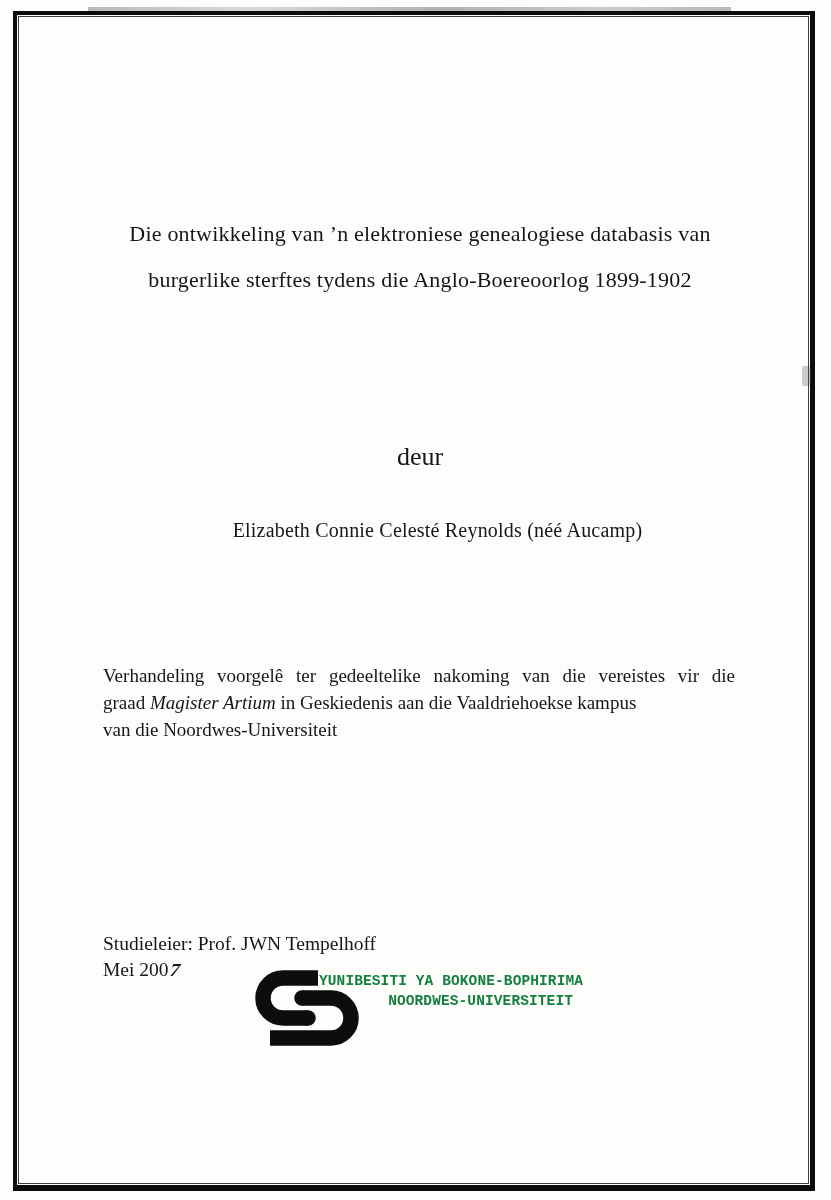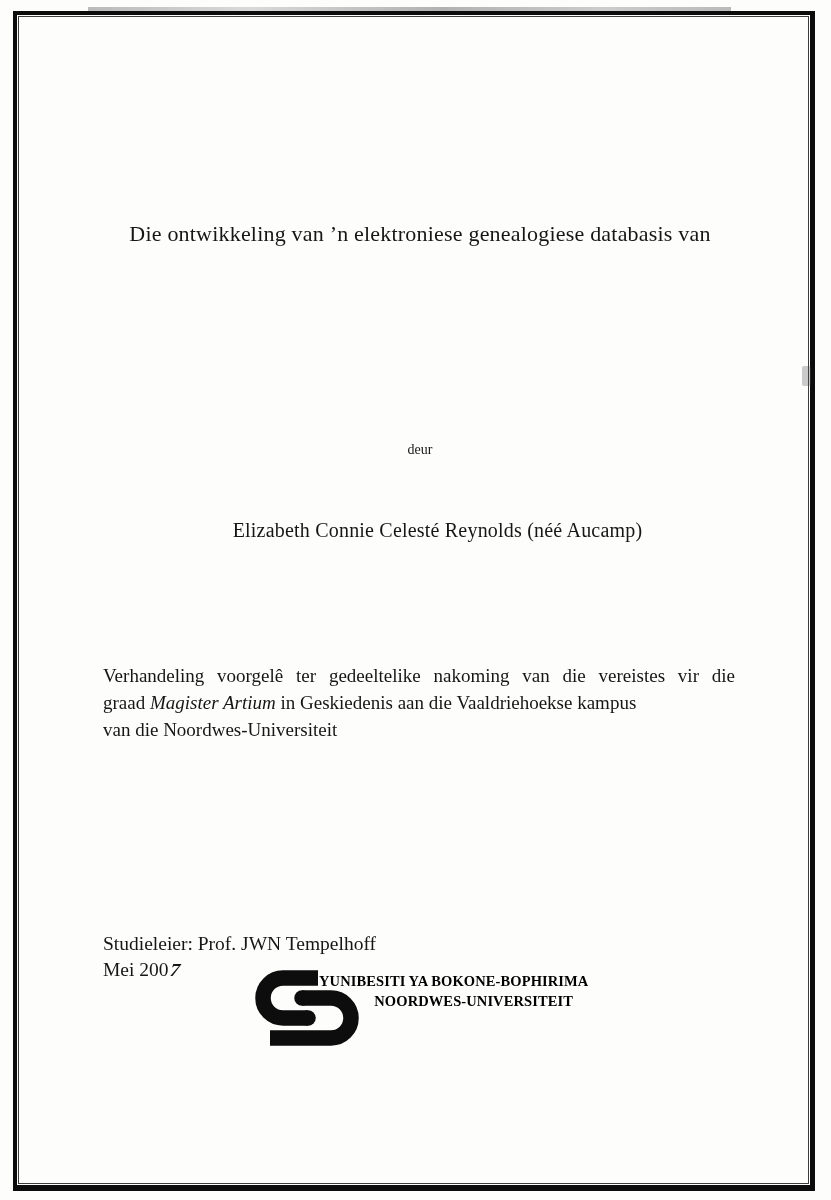--- a/index.html
+++ b/index.html
@@ -19,49 +19,50 @@
     background:linear-gradient(90deg,#777,#b5b5b5 25%,#666 55%,#9a9a9a 80%,#777);
     opacity:.5;
   }
   .speck {
     position:absolute; left:802px; top:366px; width:9px; height:20px;
     background:#555; opacity:.3; border-radius:2px;
   }
   .centered { position:absolute; left:0; width:100%; box-sizing:border-box; padding-left:9px; text-align:center; }
   .title { top:211px; font-size:22px; line-height:46px; letter-spacing:.2px; }
   .title div { white-space:nowrap; }
-  .byline { top:442px; font-size:14px; }
+  .byline { top:442px; font-size:26px; }
   .author { top:519px; font-size:20px; letter-spacing:.2px;padding-left:44px; }
   .submission { position:absolute; top:662px; left:103px; width:632px; font-size:19px; line-height:27px; }
   .jline { text-align:justify; text-align-last:justify; }
   .sup-block { position:absolute; top:888px; left:103px; font-size:19.5px; line-height:26px;margin-top:43px; }
   .seven { display:inline-block; font-weight:700; transform:skewX(-18deg) scaleY(.95); margin-left:1px; }
   .logo { position:absolute; left:255px; top:967px; width:322px; height:84px; }
   .logo-mark { position:absolute; left:0; top:3px; }
   .logo-text {
     position:absolute; left:64px; top:4px; width:254px;
-    font-family:Liberation Serif, serif; font-weight:600;
+    font-family:Liberation Mono, monospace; font-weight:600;
     font-size:14.5px; line-height:20px; text-align:right;
-    letter-spacing:.1px; color:#000000; white-space:nowrap;
+    letter-spacing:.1px; color:#15803d; white-space:nowrap;
   }
   em.degree { font-style:italic; }
 </style>
 </head>
 <body>
 
 <div class="page">
 
   <div class="frame">
     <div class="frame-inner"></div>
   </div>
   <div class="smudge-top"></div>
   <div class="speck"></div>
 
   <div class="centered title">
     <div>Die ontwikkeling van ’n elektroniese genealogiese databasis van</div>
+    <div>burgerlike sterftes tydens die Anglo-Boereoorlog 1899-1902</div>
   </div>
 
   <div class="centered byline">deur</div>
 
   <div class="centered author">Elizabeth Connie Celesté Reynolds (néé Aucamp)</div>
 
   <div class="submission">
     <div class="jline">Verhandeling voorgelê ter gedeeltelike nakoming van die vereistes vir die</div>
     <div><span>graad </span><em class="degree">Magister Artium</em><span> in Geskiedenis aan die Vaaldriehoekse kampus</span></div>
     <div>van die Noordwes-Universiteit</div>

